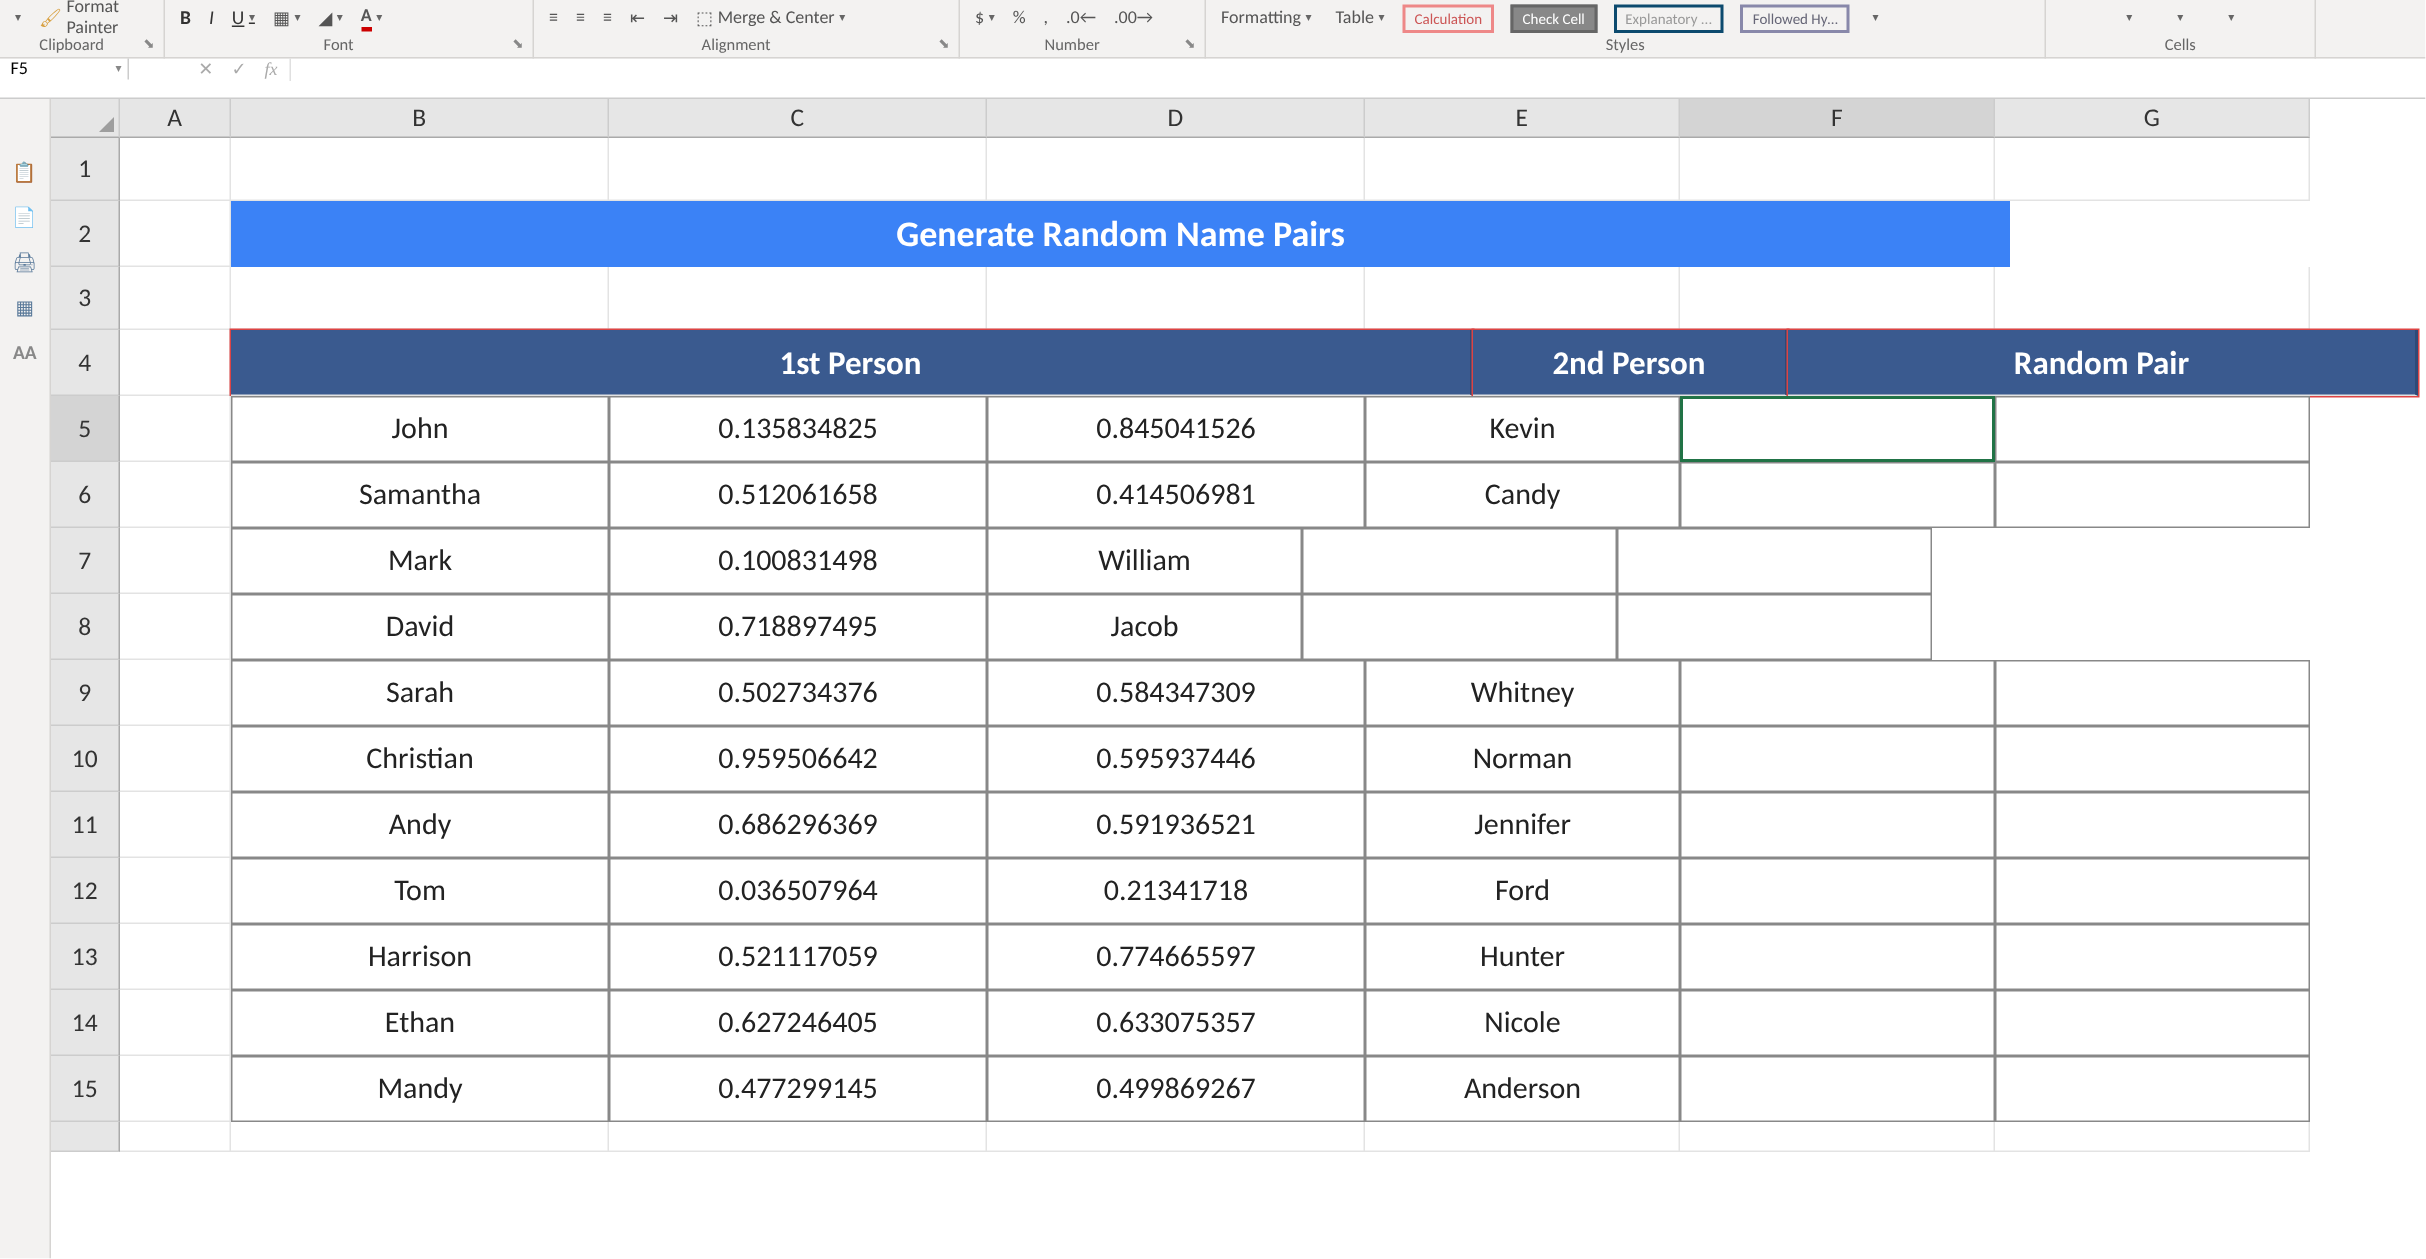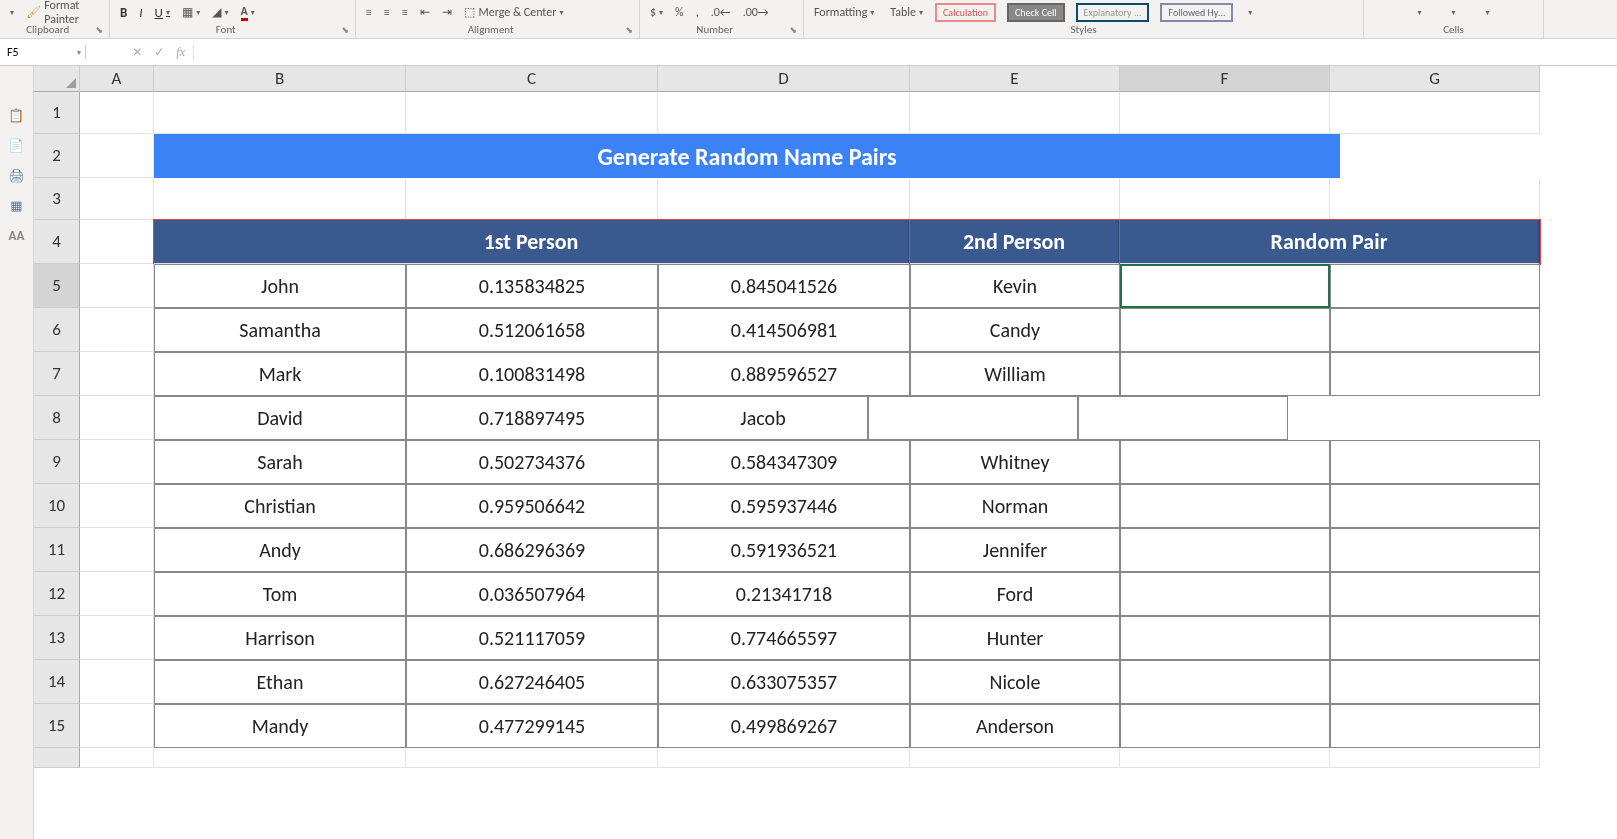--- a/index.html
+++ b/index.html
@@ -12,21 +12,21 @@
 .ribbon-group-label { text-align: center; font-size: 11px; color: #666; height: 14px; line-height: 14px; }
 .ribbon-btn { padding: 0 4px; height: 20px; display: flex; align-items: center; gap: 3px; cursor: pointer; color: #555; }
 .larger { font-size: 13px; color: #333; }
 .dd { font-size: 8px; color: #666; }
 .dialog-launcher { font-size: 9px; color: #888; float: right; margin-left: 6px; }
 .style-box { border: 2px solid #0c4a6e; font-size: 10px; padding: 1px 6px; color: #999; margin-right: 3px; text-align: center; }
 .style-box.orange { border-color: #e88; color: #c55; }
 .style-box.purple { border-color: #88a; color: #667; }
 
 
-.formula-bar { height: 27px; background: #fff; border-bottom: 1px solid #ccc; display: flex; align-items: center; font-size: 12px; }
+.formula-bar { height: 27px; background: #fff; border-bottom: 1px solid #ccc; display: flex; align-items: flex-start; font-size: 12px; }
 .name-box { width: 86px; border-right: 1px solid #ccc; display: flex; align-items: center; padding-left: 7px; position: relative; }
 .name-box .dd-arrow { position: absolute; right: 4px; font-size: 8px; color: #888; }
 .fb-ctrls { width: 108px; border-right: 1px solid #e0e0e0; display: flex; align-items: center; justify-content: flex-end; gap: 12px; padding-right: 8px; color: #aaa; }
 .fb-ctrls .ctrl { font-size: 12px; }
 .fx { font-style: italic; font-family: serif; }
 .formula-input { flex: 1; padding-left: 6px; display: flex; align-items: center; }
 
 
 .sheet-wrap { display: flex; height: calc(839px - 39px - 27px); }
 .left-gutter { width: 34px; background: #f3f2f1; border-right: 1px solid #d6d4d2; display: flex; flex-direction: column; align-items: center; gap: 12px; padding-top: 40px; }
@@ -264,21 +264,21 @@
         <div class="cell wC"></div>
         <div class="cell wD"></div>
         <div class="cell wE"></div>
         <div class="cell wF"></div>
         <div class="cell wG"></div>
       </div>
 
       <div class="row h44">
         <div class="row-h">4</div>
         <div class="cell wA"></div>
-        <div class="cell thdr hdr-outline" style="width:756px">1st Person</div>
+        <div class="cell thdr hdr-outline" style="width:828px">1st Person</div>
         <div class="cell thdr wE hdr-outline">2nd Person</div>
         <div class="cell thdr hdr-outline" style="width:420px">Random Pair</div>
       </div>
 
       <div id="data-rows">
           <div class="row h44">
             <div class="row-h active">5</div>
             <div class="cell wA"></div>
             <div class="cell dcell wB">John</div>
             <div class="cell dcell wC">0.135834825</div>
@@ -295,21 +295,20 @@
             <div class="cell dcell wD">0.414506981</div>
             <div class="cell dcell wE">Candy</div>
             <div class="cell dcell wF"></div>
             <div class="cell dcell wG"></div>
           </div>
           <div class="row h44">
             <div class="row-h">7</div>
             <div class="cell wA"></div>
             <div class="cell dcell wB">Mark</div>
             <div class="cell dcell wC">0.100831498</div>
-            <div class="cell dcell wD">0.889596527</div>
             <div class="cell dcell wE">William</div>
             <div class="cell dcell wF"></div>
             <div class="cell dcell wG"></div>
           </div>
           <div class="row h44">
             <div class="row-h">8</div>
             <div class="cell wA"></div>
             <div class="cell dcell wB">David</div>
             <div class="cell dcell wD">0.718897495</div>
             <div class="cell dcell wE">Jacob</div>

